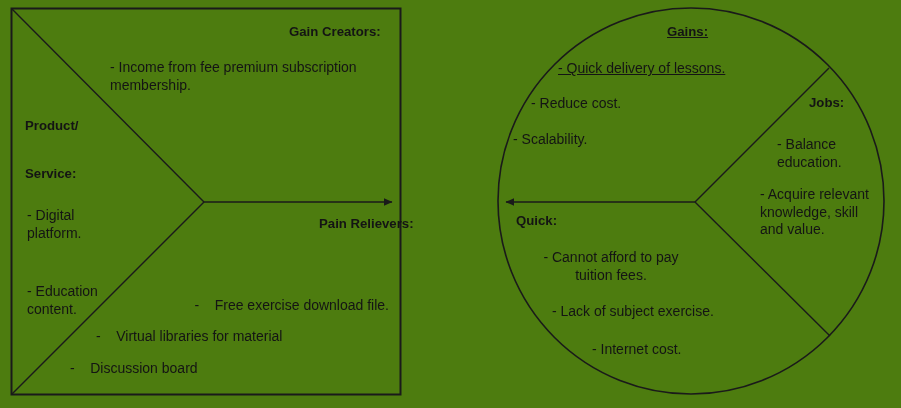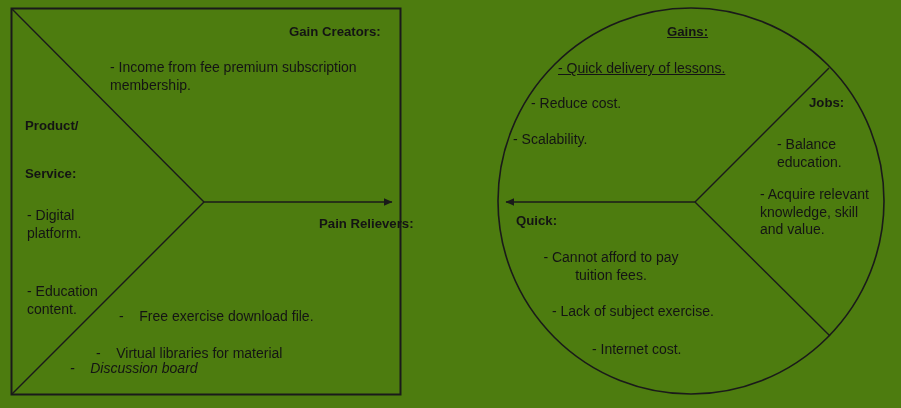--- a/index.html
+++ b/index.html
@@ -39,23 +39,23 @@
 
   
   #vm-title          { left: 289px; top: 24px; }
   #vm-ps-title       { left: 25px;  top: 86px;  width: 96px; }
   #vm-ps-list        { left: 27px;  top: 172px; width: 98px; }
   #vm-ps-list .item  { margin-bottom: 6px; }
   #vm-gc-list        { left: 110px; top: 59px;  width: 290px; }
   #vm-gc-2           { left: 168px; top: 114px; width: 240px; }
   #vm-pr-title       { left: 283px; top: 216px; padding-left: 36px; }
   #vm-pr-1           { left: 167px; top: 245px; width: 230px; }
-  #vm-pr-2           { left: 119px; top: 308px; width: 270px; }
-  #vm-pr-3           { left: 96px;  top: 328px; width: 290px; margin-top: 17px; }
-  #vm-pr-4           { left: 70px;  top: 360px; width: 300px; font-style: italic; }
+  #vm-pr-2           { left: 119px; top: 297px; width: 270px; text-align: right; }
+  #vm-pr-3           { left: 96px;  top: 328px; width: 290px; }
+  #vm-pr-4           { left: 70px;  top: 360px; width: 300px; }
 
   
   #cp-gains-title    { left: 667px; top: 24px; text-decoration: underline; }
   #cp-gain-1         { left: 558px; top: 60px;  width: 240px; text-decoration: underline; }
   #cp-gain-2         { left: 531px; top: 95px;  width: 200px; }
   #cp-gain-3         { left: 513px; top: 131px; width: 180px; }
   #cp-jobs-title     { left: 809px; top: 95px; }
   #cp-job-1          { left: 777px; top: 136px; width: 90px; }
   #cp-job-2          { left: 760px; top: 186px; width: 110px; }
   #cp-pains-title    { left: 516px; top: 213px; }

